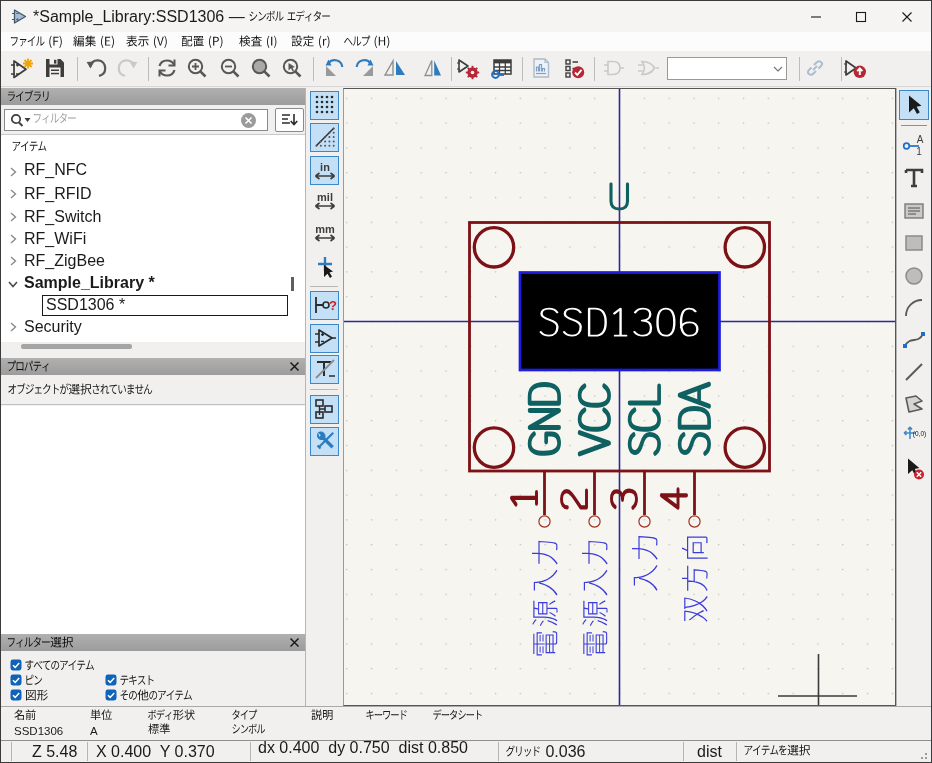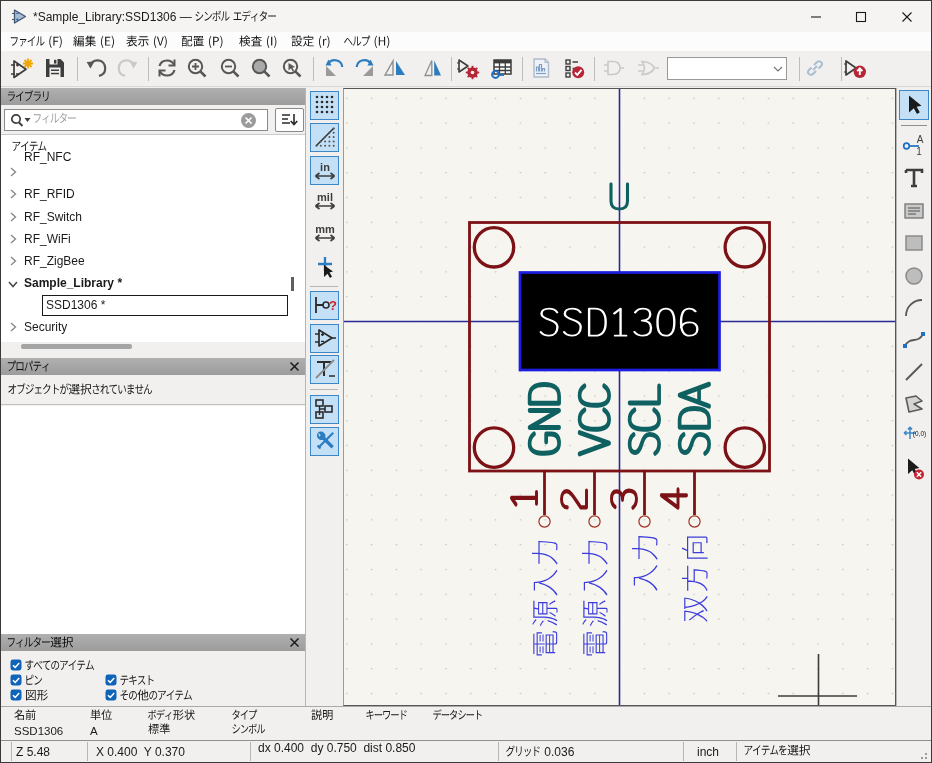--- a/index.html
+++ b/index.html
@@ -1,17 +1,17 @@
 <!DOCTYPE html>
 <html><head><meta charset="utf-8"><style>
 html,body{margin:0;padding:0}
 body{width:932px;height:763px;position:relative;background:#f1f0ee;
  font-family:"Liberation Sans",sans-serif;color:#1a1a1a;overflow:hidden}
 .a{position:absolute}
-.t12{font-size:12px;line-height:14px;white-space:pre}
+.t12{font-size:16px;line-height:14px;white-space:pre}
 .t11{font-size:11.5px;line-height:13px;white-space:pre}
 .cap{background:linear-gradient(#b0b0b0,#9c9c9c);}
 svg{display:block}
 </style></head><body>
 <div class="a" style="left:0;top:0;width:932px;height:763px;border:1px solid #3a3a3a;box-sizing:border-box"></div>
 
 <div class="a" style="left:1px;top:1px;width:930px;height:31px;background:#f5f4f2"></div>
 <div class="a" style="left:11px;top:8px">
     <svg width="17" height="17" viewBox="0 0 17 17">
 <path d="M3.5,2 L3.5,15 L14.5,8.5 Z" fill="#a8bcd4" stroke="#44566b" stroke-width="1.3" stroke-linejoin="round"></path>
@@ -287,21 +287,21 @@
 <div class="a" style="left:12.0px;top:140.0px">
     <svg width="35" height="15" viewBox="0 -10.56 35 15" style="display:block;overflow:visible">
       <path d="M8.5 -8.1 8 -8.7C7.8 -8.6 7.5 -8.6 7.3 -8.6C6.7 -8.6 2.3 -8.6 1.8 -8.6C1.4 -8.6 1 -8.7 0.7 -8.7V-7.6C1.1 -7.7 1.4 -7.7 1.8 -7.7C2.3 -7.7 6.6 -7.7 7.3 -7.7C7 -6.9 6.1 -5.6 5.2 -5L5.8 -4.4C6.9 -5.3 7.8 -6.9 8.2 -7.7C8.3 -7.8 8.4 -8 8.5 -8.1ZM4.6 -6.5H3.8C3.8 -6.2 3.8 -6 3.8 -5.7C3.8 -3.7 3.6 -1.9 2.1 -0.8C1.8 -0.6 1.5 -0.4 1.2 -0.3L1.9 0.4C4.4 -1.1 4.6 -3.3 4.6 -6.5Z M9 -4.3 9.4 -3.4C10.7 -3.9 12 -4.6 13 -5.4V-0.9C13 -0.5 13 0.1 13 0.4H13.9C13.9 0.1 13.9 -0.5 13.9 -0.9V-6C14.8 -6.8 15.7 -7.7 16.4 -8.7L15.8 -9.4C15.1 -8.4 14.2 -7.4 13.2 -6.6C12.1 -5.7 10.6 -4.9 9 -4.3Z M18.9 -8.9V-7.9C19.1 -7.9 19.4 -7.9 19.7 -7.9C20.3 -7.9 23.1 -7.9 23.6 -7.9C23.9 -7.9 24.2 -7.9 24.5 -7.9V-8.9C24.2 -8.8 23.9 -8.8 23.6 -8.8C23.1 -8.8 20.3 -8.8 19.7 -8.8C19.4 -8.8 19.1 -8.8 18.9 -8.9ZM17.7 -5.9V-4.9C18 -4.9 18.3 -4.9 18.5 -4.9H21.4C21.4 -3.8 21.3 -2.8 20.9 -1.9C20.5 -1.2 19.8 -0.5 19.1 -0.1L19.8 0.6C20.6 0 21.3 -0.8 21.7 -1.6C22 -2.5 22.2 -3.6 22.2 -4.9H24.8C25.1 -4.9 25.4 -4.9 25.6 -4.9V-5.9C25.4 -5.8 25 -5.8 24.8 -5.8C24.3 -5.8 19.1 -5.8 18.5 -5.8C18.2 -5.8 18 -5.8 17.7 -5.9Z M27 -1.3C26.8 -1.3 26.4 -1.3 26.2 -1.3L26.3 -0.2C26.6 -0.3 26.9 -0.3 27.1 -0.3C28.4 -0.5 31.6 -0.9 33.1 -1.2C33.3 -0.6 33.5 -0 33.6 0.4L34.4 -0C34 -1.3 33 -3.7 32.3 -4.9L31.6 -4.5C31.9 -3.9 32.3 -3 32.7 -2.1C31.7 -1.9 29.8 -1.6 28.4 -1.5C28.9 -3 29.8 -6.7 30.1 -7.8C30.2 -8.3 30.4 -8.7 30.5 -9L29.5 -9.2C29.5 -8.9 29.4 -8.6 29.3 -8C29 -6.9 28.1 -3 27.5 -1.4Z" fill="#1a1a1a"></path>
     </svg>
   </div>
 <div class="a" style="left:9px;top:167.0px">
     <svg width="8" height="10">
       <path d="M2,1 L6.5,5 L2,9" fill="none" stroke="#8a8a8a" stroke-width="1.4"></path>
     </svg>
   </div>
-<div class="a t12" style="left:24px;top:150px">RF_NFC</div>
+<div class="a t12" style="left:24px;top:163px">RF_NFC</div>
 <div class="a" style="left:9px;top:189.0px">
     <svg width="8" height="10">
       <path d="M2,1 L6.5,5 L2,9" fill="none" stroke="#8a8a8a" stroke-width="1.4"></path>
     </svg>
   </div>
 <div class="a t12" style="left:24px;top:187.0px">RF_RFID</div>
 <div class="a" style="left:9px;top:212.0px">
     <svg width="8" height="10">
       <path d="M2,1 L6.5,5 L2,9" fill="none" stroke="#8a8a8a" stroke-width="1.4"></path>
     </svg>
@@ -467,27 +467,27 @@
   </div>
 <div class="a t11" style="left:14px;top:725px">SSD1306</div>
 <div class="a t11" style="left:90px;top:725px">A</div>
 <div class="a" style="left:1px;top:740px;width:930px;height:22px;background:#f1f0ee;border-top:1px solid #8f8f8f;box-sizing:border-box"></div>
 <div class="a" style="left:11px;top:742px;width:1px;height:19px;background:#b5b5b5"></div>
 <div class="a" style="left:87px;top:742px;width:1px;height:19px;background:#b5b5b5"></div>
 <div class="a" style="left:250px;top:742px;width:1px;height:19px;background:#b5b5b5"></div>
 <div class="a" style="left:498px;top:742px;width:1px;height:19px;background:#b5b5b5"></div>
 <div class="a" style="left:683px;top:742px;width:1px;height:19px;background:#b5b5b5"></div>
 <div class="a" style="left:736px;top:742px;width:1px;height:19px;background:#b5b5b5"></div>
-<div class="a t12" style="left:16px;top:745px">Z 5.48</div>
+<div class="a t12" style="left:32px;top:745px">Z 5.48</div>
 <div class="a t12" style="left:96px;top:745px">X 0.400  Y 0.370</div>
 <div class="a t12" style="left:258px;top:741px">dx 0.400  dy 0.750  dist 0.850</div>
 <div class="a t12" style="left:506px;top:745px;display:flex"><svg width="35" height="15" viewBox="0 -10.6 35 15" style="overflow:visible">
       <path d="M6.9 -9.6 6.4 -9.3C6.6 -8.9 6.9 -8.1 7.1 -7.7L7.7 -8C7.4 -8.4 7.1 -9.2 6.9 -9.6ZM7.9 -10.1 7.4 -9.8C7.7 -9.4 8 -8.7 8.2 -8.2L8.7 -8.4C8.5 -8.9 8.2 -9.6 7.9 -10.1ZM4.3 -9 3.4 -9.4C3.3 -9.1 3.2 -8.7 3.1 -8.4C2.7 -7.4 1.7 -5.6 0.1 -4.4L0.7 -3.8C1.8 -4.6 2.6 -5.7 3.2 -6.7H6.4C6.2 -5.6 5.6 -4.1 4.9 -3C4 -1.7 2.8 -0.6 1.1 0L1.8 0.8C3.6 -0 4.7 -1.1 5.6 -2.4C6.4 -3.7 7 -5.4 7.3 -6.6C7.3 -6.8 7.4 -7 7.5 -7.2L6.9 -7.7C6.7 -7.6 6.5 -7.6 6.2 -7.6H3.6L3.9 -8.1C4 -8.3 4.1 -8.7 4.3 -9Z M15.6 -9.1H14.7C14.7 -8.8 14.8 -8.5 14.8 -8.1C14.8 -7.6 14.8 -6.6 14.8 -6.2C14.8 -3.9 14.6 -2.9 14 -1.9C13.4 -1.1 12.5 -0.6 11.7 -0.3L12.3 0.5C13 0.2 13.9 -0.3 14.6 -1.3C15.3 -2.3 15.6 -3.2 15.6 -6.1C15.6 -6.6 15.6 -7.6 15.6 -8.1C15.6 -8.5 15.6 -8.8 15.6 -9.1ZM11.2 -9H10.3C10.3 -8.8 10.3 -8.4 10.3 -8.1C10.3 -7.8 10.3 -4.7 10.3 -4.2C10.3 -3.8 10.3 -3.4 10.3 -3.2H11.2C11.1 -3.4 11.1 -3.8 11.1 -4.1C11.1 -4.6 11.1 -7.8 11.1 -8.1C11.1 -8.4 11.1 -8.8 11.2 -9Z M21.4 -6.9 20.7 -6.6C20.9 -6.1 21.4 -4.5 21.5 -4L22.2 -4.3C22.1 -4.8 21.6 -6.4 21.4 -6.9ZM24.9 -6.2 24.1 -6.6C23.9 -5 23.4 -3.5 22.8 -2.5C22 -1.2 20.8 -0.3 19.6 0.1L20.3 0.9C21.4 0.4 22.5 -0.5 23.4 -2C24.1 -3 24.5 -4.3 24.8 -5.6C24.8 -5.8 24.8 -6 24.9 -6.2ZM19.2 -6.3 18.5 -6C18.7 -5.5 19.2 -3.9 19.4 -3.3L20.1 -3.6C19.9 -4.2 19.4 -5.8 19.2 -6.3Z M31.7 -8.6 31.2 -8.3C31.5 -7.8 31.8 -7.1 32.1 -6.5L32.6 -6.8C32.4 -7.4 32 -8.2 31.7 -8.6ZM32.9 -9.2 32.4 -8.9C32.7 -8.4 33 -7.8 33.3 -7.1L33.8 -7.5C33.6 -8 33.1 -8.8 32.9 -9.2ZM28.4 -0.9C28.4 -0.5 28.3 0.1 28.3 0.5H29.2C29.2 0.1 29.2 -0.5 29.2 -0.9V-4.8C30.2 -4.4 31.9 -3.6 32.9 -2.9L33.3 -3.9C32.3 -4.6 30.4 -5.4 29.2 -5.9V-7.9C29.2 -8.2 29.2 -8.8 29.2 -9.1H28.3C28.3 -8.8 28.4 -8.2 28.4 -7.9C28.4 -6.9 28.4 -1.6 28.4 -0.9Z" fill="#1a1a1a"></path>
     </svg><span> 0.036</span></div>
-<div class="a t12" style="left:697px;top:745px">inch</div>
+<div class="a t12" style="left:697px;top:745px">dist</div>
 <div class="a" style="left:744.0px;top:744.0px">
     <svg width="67" height="15" viewBox="0 -10.56 67 15" style="display:block;overflow:visible">
       <path d="M8.5 -8.1 8 -8.7C7.8 -8.6 7.5 -8.6 7.3 -8.6C6.7 -8.6 2.3 -8.6 1.8 -8.6C1.4 -8.6 1 -8.7 0.7 -8.7V-7.6C1.1 -7.7 1.4 -7.7 1.8 -7.7C2.3 -7.7 6.6 -7.7 7.3 -7.7C7 -6.9 6.1 -5.6 5.2 -5L5.8 -4.4C6.9 -5.3 7.8 -6.9 8.2 -7.7C8.3 -7.8 8.4 -8 8.5 -8.1ZM4.6 -6.5H3.8C3.8 -6.2 3.8 -6 3.8 -5.7C3.8 -3.7 3.6 -1.9 2.1 -0.8C1.8 -0.6 1.5 -0.4 1.2 -0.3L1.9 0.4C4.4 -1.1 4.6 -3.3 4.6 -6.5Z M9 -4.3 9.4 -3.4C10.7 -3.9 12 -4.6 13 -5.4V-0.9C13 -0.5 13 0.1 13 0.4H13.9C13.9 0.1 13.9 -0.5 13.9 -0.9V-6C14.8 -6.8 15.7 -7.7 16.4 -8.7L15.8 -9.4C15.1 -8.4 14.2 -7.4 13.2 -6.6C12.1 -5.7 10.6 -4.9 9 -4.3Z M18.9 -8.9V-7.9C19.1 -7.9 19.4 -7.9 19.7 -7.9C20.3 -7.9 23.1 -7.9 23.6 -7.9C23.9 -7.9 24.2 -7.9 24.5 -7.9V-8.9C24.2 -8.8 23.9 -8.8 23.6 -8.8C23.1 -8.8 20.3 -8.8 19.7 -8.8C19.4 -8.8 19.1 -8.8 18.9 -8.9ZM17.7 -5.9V-4.9C18 -4.9 18.3 -4.9 18.5 -4.9H21.4C21.4 -3.8 21.3 -2.8 20.9 -1.9C20.5 -1.2 19.8 -0.5 19.1 -0.1L19.8 0.6C20.6 0 21.3 -0.8 21.7 -1.6C22 -2.5 22.2 -3.6 22.2 -4.9H24.8C25.1 -4.9 25.4 -4.9 25.6 -4.9V-5.9C25.4 -5.8 25 -5.8 24.8 -5.8C24.3 -5.8 19.1 -5.8 18.5 -5.8C18.2 -5.8 18 -5.8 17.7 -5.9Z M27 -1.3C26.8 -1.3 26.4 -1.3 26.2 -1.3L26.3 -0.2C26.6 -0.3 26.9 -0.3 27.1 -0.3C28.4 -0.5 31.6 -0.9 33.1 -1.2C33.3 -0.6 33.5 -0 33.6 0.4L34.4 -0C34 -1.3 33 -3.7 32.3 -4.9L31.6 -4.5C31.9 -3.9 32.3 -3 32.7 -2.1C31.7 -1.9 29.8 -1.6 28.4 -1.5C28.9 -3 29.8 -6.7 30.1 -7.8C30.2 -8.3 30.4 -8.7 30.5 -9L29.5 -9.2C29.5 -8.9 29.4 -8.6 29.3 -8C29 -6.9 28.1 -3 27.5 -1.4Z M42.5 -5.3 42.2 -6.2C42 -6 41.7 -5.9 41.4 -5.7C40.9 -5.4 40.4 -5.1 39.7 -4.8C39.6 -5.4 39 -5.8 38.4 -5.8C38 -5.8 37.4 -5.7 37.1 -5.4C37.4 -5.9 37.7 -6.6 37.9 -7.2C39 -7.3 40.2 -7.4 41.1 -7.6L41.1 -8.5C40.2 -8.3 39.2 -8.2 38.2 -8.1C38.4 -8.7 38.4 -9.1 38.5 -9.5L37.7 -9.6C37.7 -9.1 37.6 -8.6 37.5 -8.1L36.8 -8.1C36.4 -8.1 35.7 -8.1 35.2 -8.2V-7.3C35.7 -7.2 36.4 -7.2 36.8 -7.2H37.2C36.8 -6.3 36.2 -5 35 -3.6L35.6 -3C36 -3.4 36.2 -3.9 36.5 -4.2C37 -4.7 37.6 -5.1 38.2 -5.1C38.6 -5.1 38.9 -4.8 39 -4.3C37.9 -3.6 36.8 -2.7 36.8 -1.3C36.8 0.2 37.9 0.5 39.3 0.5C40.1 0.5 41.2 0.4 41.9 0.3L41.9 -0.6C41.1 -0.5 40 -0.3 39.3 -0.3C38.3 -0.3 37.5 -0.5 37.5 -1.4C37.5 -2.2 38.2 -2.9 39.1 -3.4C39.1 -2.8 39.1 -2 39 -1.6H39.8L39.7 -3.9C40.5 -4.3 41.2 -4.7 41.7 -4.9C42 -5 42.3 -5.2 42.5 -5.3Z M43.8 -9.3C44.5 -8.7 45.2 -7.9 45.5 -7.3L46.3 -7.8C45.9 -8.4 45.2 -9.2 44.5 -9.8ZM51.1 -1.9C51.9 -1.5 52.8 -0.9 53.2 -0.5L54.1 -0.9C53.5 -1.3 52.6 -1.9 51.7 -2.3ZM49 -2.3C48.4 -1.8 47.6 -1.4 46.8 -1.1C47 -0.9 47.3 -0.6 47.4 -0.5C48.2 -0.9 49.1 -1.5 49.8 -2.1ZM46 -5.3H43.7V-4.5H45.2V-1.4C44.6 -0.9 44.1 -0.4 43.6 0L44 0.9C44.6 0.3 45.1 -0.2 45.6 -0.7C46.4 0.2 47.4 0.7 49 0.7C50.3 0.8 52.8 0.7 54.2 0.7C54.2 0.4 54.3 0 54.4 -0.2C53 -0.1 50.3 -0 49 -0.1C47.6 -0.1 46.5 -0.6 46 -1.5ZM51.3 -5.9V-5H49.4V-5.9H48.6V-5H46.9V-4.3H48.6V-3.2H46.5V-2.5H54.3V-3.2H52.2V-4.3H53.9V-5H52.2V-5.9ZM49.4 -4.3H51.3V-3.2H49.4ZM46.9 -8.2V-6.9C46.9 -6.2 47.1 -6 48 -6C48.2 -6 49.3 -6 49.5 -6C50.1 -6 50.3 -6.2 50.4 -7C50.1 -7.1 49.9 -7.2 49.7 -7.3C49.7 -6.7 49.6 -6.7 49.3 -6.7C49.1 -6.7 48.2 -6.7 48.1 -6.7C47.7 -6.7 47.6 -6.7 47.6 -6.9V-7.6H50V-9.6H46.7V-9H49.2V-8.2ZM50.7 -8.2V-7C50.7 -6.2 51 -6 51.8 -6C52 -6 53.2 -6 53.4 -6C54 -6 54.3 -6.3 54.3 -7.1C54.1 -7.1 53.9 -7.2 53.7 -7.3C53.7 -6.8 53.6 -6.7 53.3 -6.7C53.1 -6.7 52.1 -6.7 51.9 -6.7C51.5 -6.7 51.5 -6.7 51.5 -7V-7.6H53.8V-9.6H50.5V-9H53V-8.2Z M60.1 -9.4V-5.3C60.1 -3.5 60 -1.2 58.5 0.4C58.7 0.5 59.1 0.8 59.2 1C60.6 -0.5 60.9 -2.7 61 -4.5H62.5C63 -2 63.9 -0 65.6 1C65.7 0.7 66 0.4 66.2 0.2C64.7 -0.6 63.8 -2.4 63.3 -4.5H65.6V-9.4ZM61 -8.5H64.7V-5.4H61ZM55.2 -3.7 55.4 -2.9 57.1 -3.3V-0.1C57.1 0.1 57.1 0.1 56.9 0.1C56.7 0.1 56.1 0.1 55.5 0.1C55.6 0.4 55.7 0.7 55.8 1C56.7 1 57.2 0.9 57.5 0.8C57.8 0.6 58 0.4 58 -0.1V-3.5L59.6 -4L59.6 -4.8L58 -4.4V-6.8H59.6V-7.6H58V-10.1H57.1V-7.6H55.4V-6.8H57.1V-4.2Z" fill="#1a1a1a"></path>
     </svg>
   </div>
 <div class="a" style="left:918px;top:750px">
     <svg width="10" height="10">
       <g fill="#9a9a9a">
         <rect x="7" y="7" width="2" height="2"></rect>
         <rect x="7" y="3" width="2" height="2"></rect>

